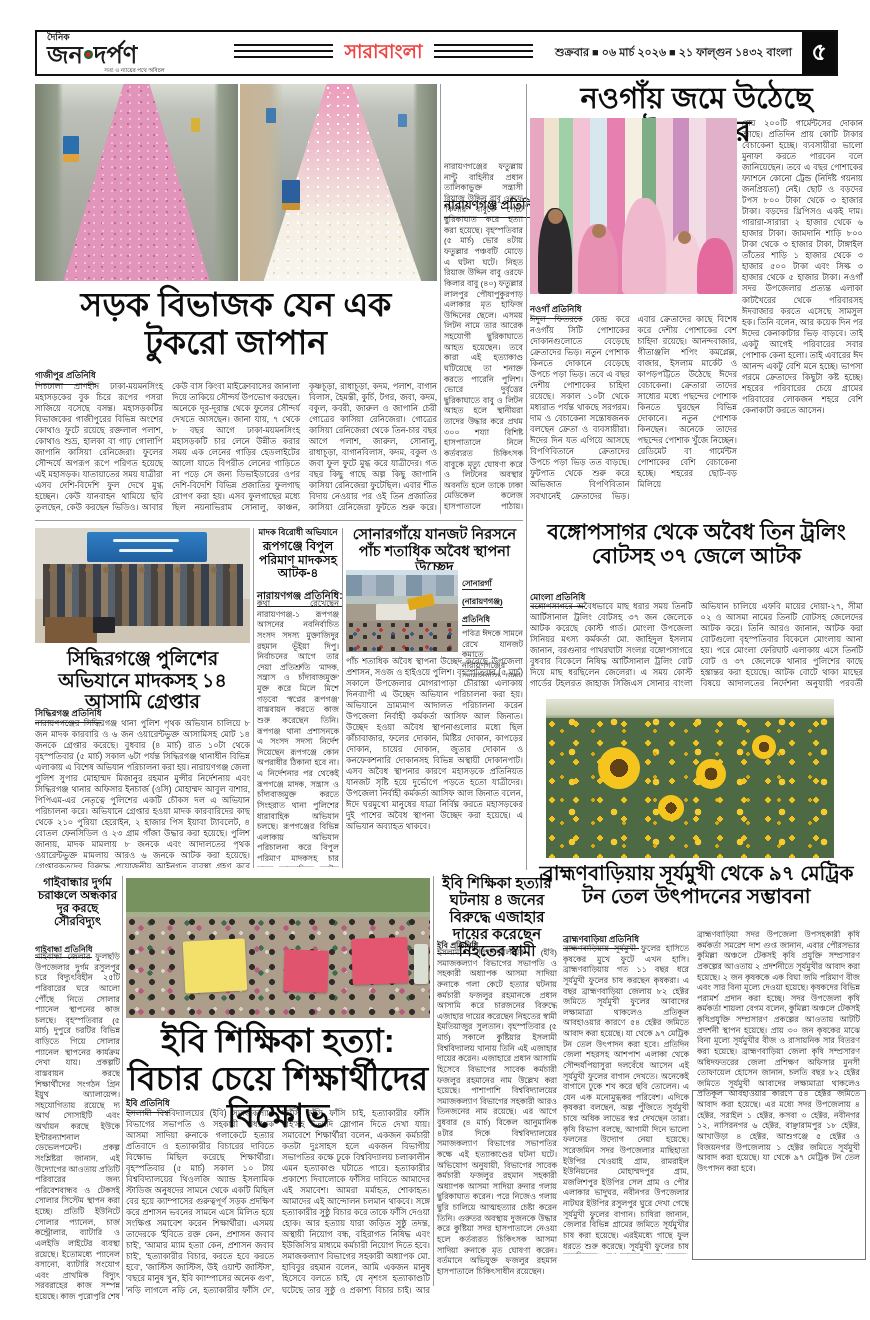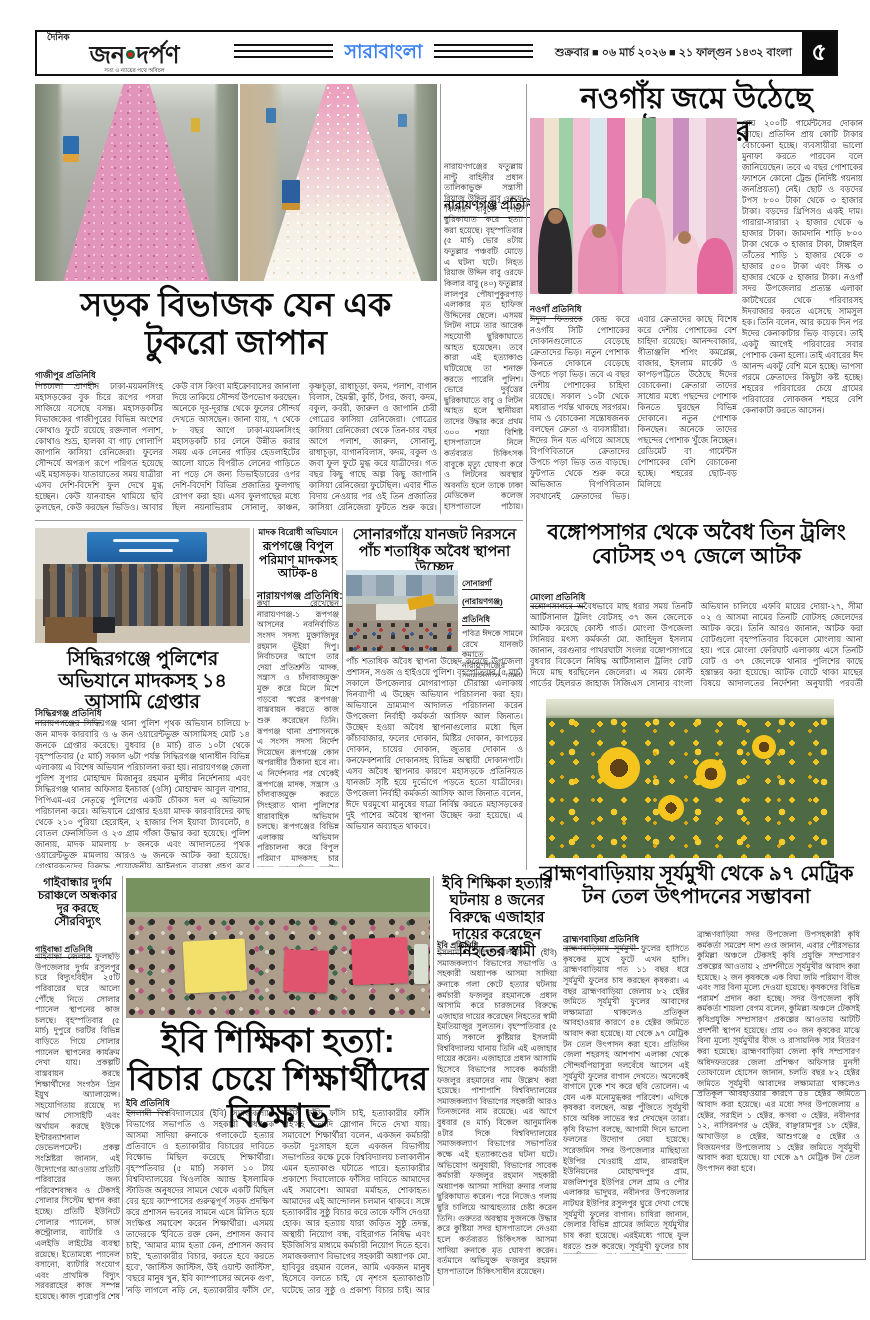--- a/index.html
+++ b/index.html
@@ -12,26 +12,26 @@
   .bt{font-size:8.3px;line-height:1.33;text-align:justify;color:#1c1c1c;overflow:hidden;}
   .cols2{column-count:2;column-gap:8px;}
   .cols3{column-count:3;column-gap:9px;}
   .vrule{position:absolute;width:1px;background:#9a9a9a;}
   .hrule{position:absolute;height:1px;background:#9a9a9a;}
   
   #masthead{position:absolute;left:35px;top:30px;width:803px;height:46px;border:2px solid #111;
             display:flex;align-items:center;background:#fff;box-sizing:border-box;}
   #logo{width:175px;padding-left:10px;line-height:1;}
   #logo .small{font-size:9px;font-weight:700;display:block;margin-bottom:1px;}
-  #logo .big{font-size:24px;font-weight:800;letter-spacing:0;display:flex;align-items:center;justify-content:center;}
+  #logo .big{font-size:24px;font-weight:800;letter-spacing:0;display:flex;align-items:center;}
   #logo .tag{font-size:5.5px;display:block;text-align:center;margin-top:1px;color:#222;}
   .flagdot{display:inline-block;width:9px;height:9px;border-radius:50%;background:#0a6b35;position:relative;margin:0 1px;}
   .flagdot::after{content:"";position:absolute;left:2px;top:2px;width:5px;height:5px;border-radius:50%;background:#d22;}
   .linestack{flex:1;height:18px;background:repeating-linear-gradient(180deg,#111 0 1.6px,transparent 1.6px 6px);margin:0 12px;}
-  #section-title{font-size:19px;font-weight:800;color:#3b82f6;white-space:nowrap;}
+  #section-title{font-size:19px;font-weight:800;color:#ef4444;white-space:nowrap;}
   #dateline{font-size:11px;font-weight:700;white-space:nowrap;padding:0 10px;}
   #pagebox{width:34px;height:100%;background:#0b0b0b;color:#fff;display:flex;align-items:center;justify-content:center;
            font-size:24px;font-weight:800;margin-left:auto;}
   
   .roadbase{background:linear-gradient(180deg,#d8dcd3 0%,#bcc0b8 14%,#a9ada4 55%,#9ea29a 100%);}
   .sidetrees-l{position:absolute;left:0;top:0;width:14%;height:100%;background:linear-gradient(90deg,#78816f,#98a090 80%,transparent);}
   .sidetrees-r{position:absolute;right:0;top:0;width:12%;height:100%;background:linear-gradient(270deg,#7d8676,#9aa292 80%,transparent);}
   .pinkwedge{position:absolute;left:10%;top:0;width:80%;height:100%;
      clip-path:polygon(42% 0,58% 0,95% 100%,5% 100%);
      background-color:#e295ba;

